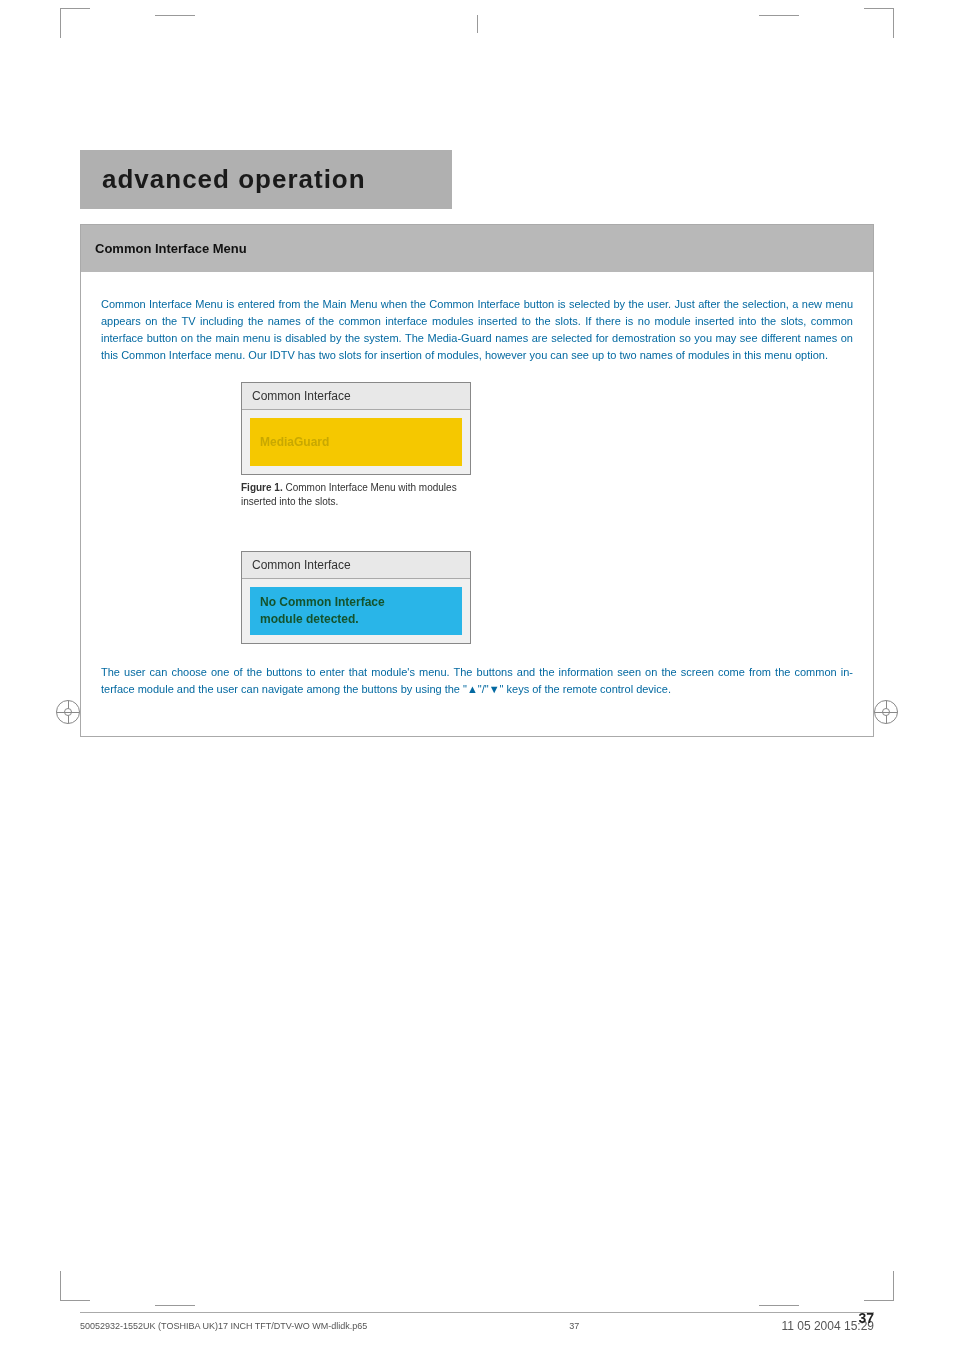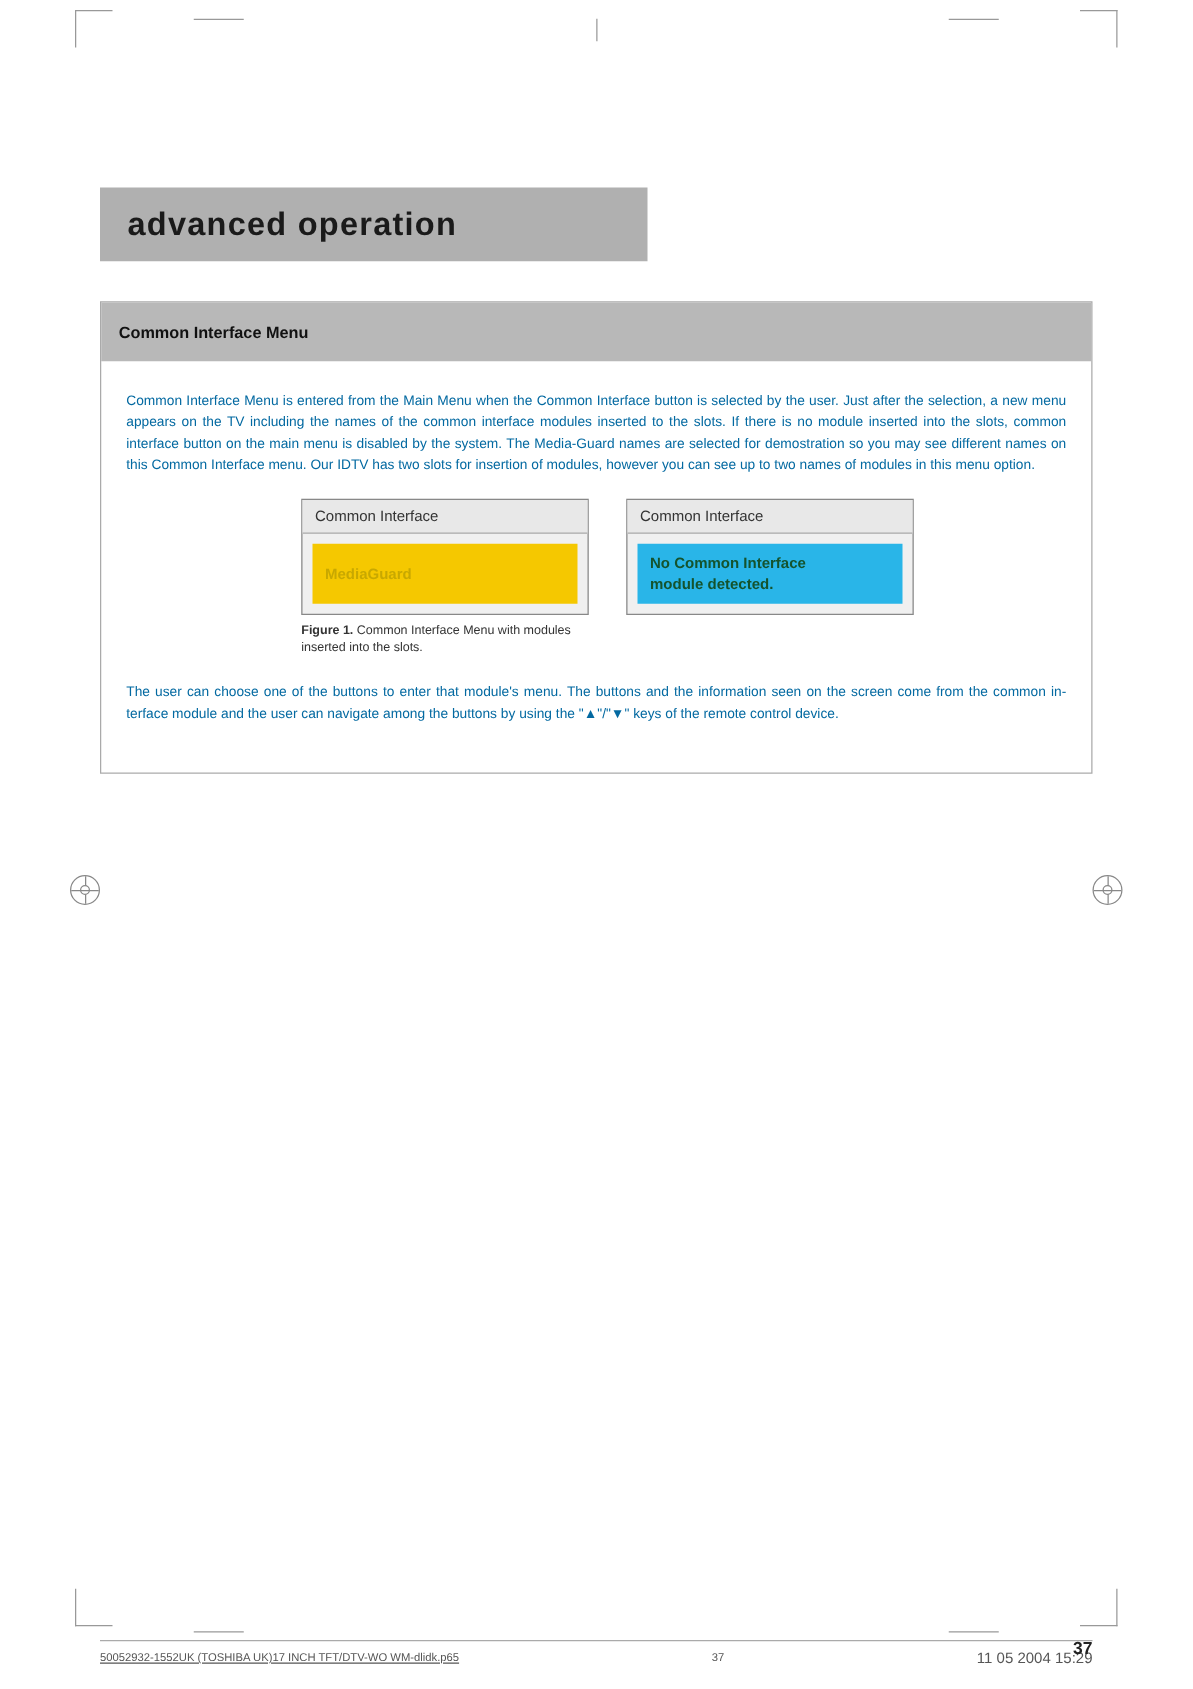--- a/index.html
+++ b/index.html
@@ -40,22 +40,22 @@
       left: 80px;
       right: 80px;
       bottom: 60px;
     }
 
     
     .header-banner {
       background: #b0b0b0;
       padding: 14px 22px;
       margin-top: 120px;
-      margin-bottom: 32px;
-      width: 438px;
+      margin-bottom: 15px;
+      width: 372px;
     }
 
     .header-banner h1 {
       font-size: 26px;
       font-weight: bold;
       color: #1a1a1a;
       letter-spacing: 1px;
     }
 
     
@@ -81,23 +81,24 @@
       font-size: 11px;
       line-height: 1.55;
       text-align: justify;
       color: #0369a1;
       margin-bottom: 18px;
     }
 
     
     .figures-container {
       display: flex;
+      flex-direction: column;
       align-items: flex-start;
       margin-left: 140px;
-      gap: 30px;
+      gap: 42px;
       margin-bottom: 20px;
     }
 
     .figure-block {
       display: flex;
       flex-direction: column;
       align-items: flex-start;
     }
 
     .ui-mockup {
@@ -163,21 +164,20 @@
       display: flex;
       justify-content: space-between;
       align-items: center;
       border-top: 1px solid #aaa;
       padding-top: 6px;
     }
 
     .footer-left {
       font-size: 9px;
       color: #555;
-      text-decoration: underline;
     }
 
     .footer-center {
       font-size: 9px;
       color: #555;
     }
 
     .footer-right {
       font-size: 12px;
       color: #555;

